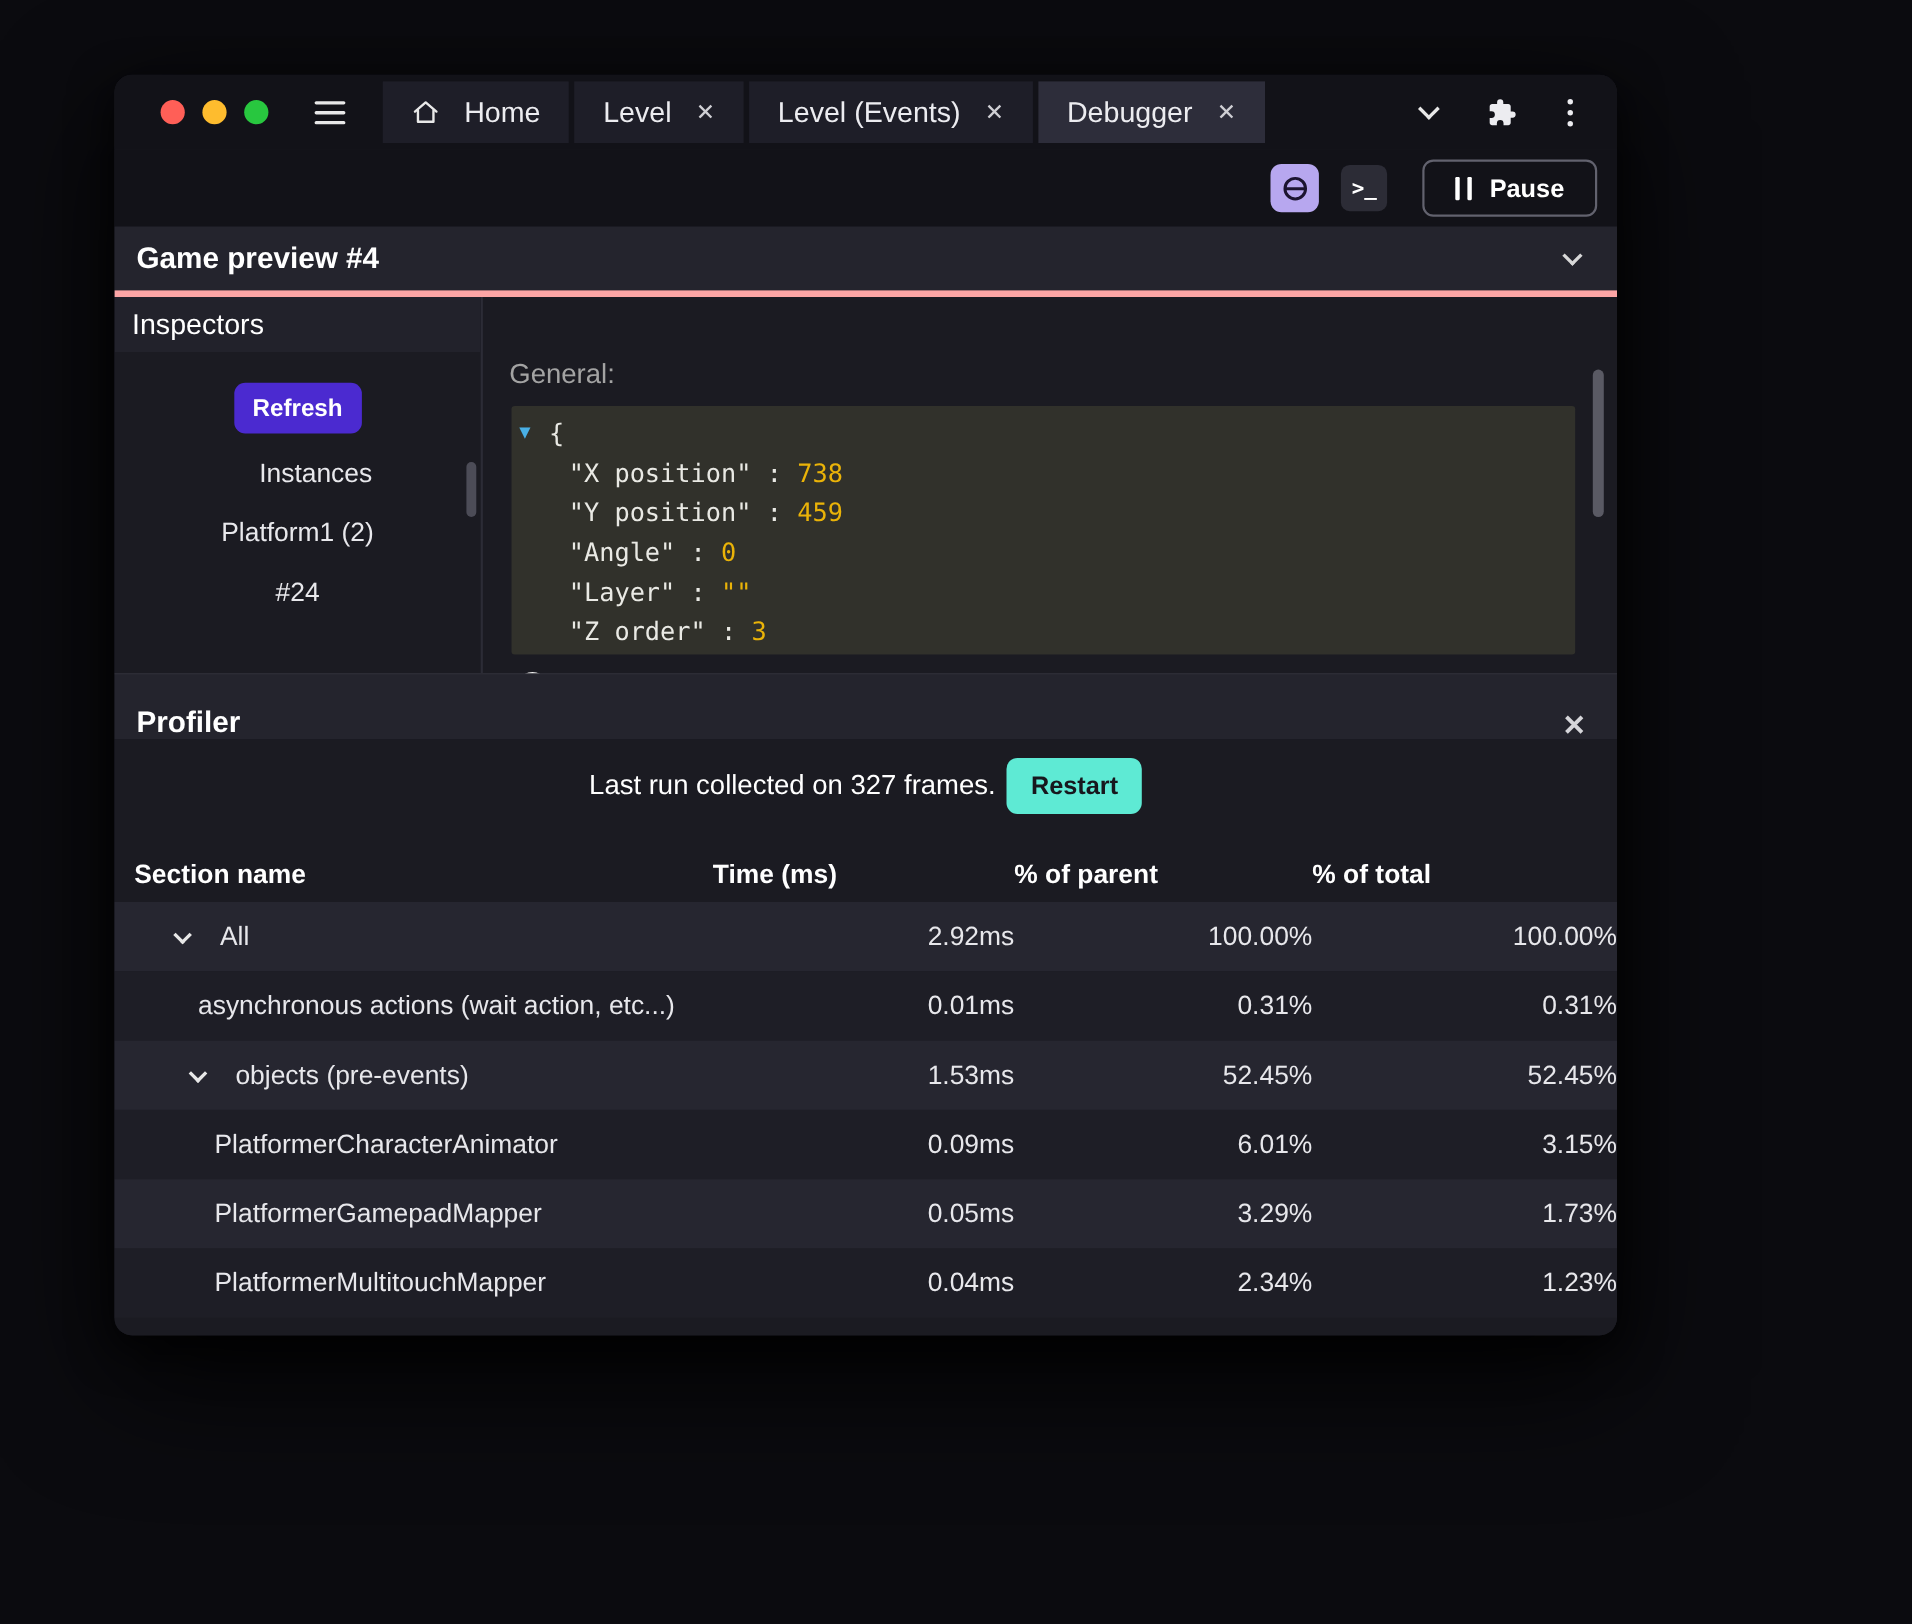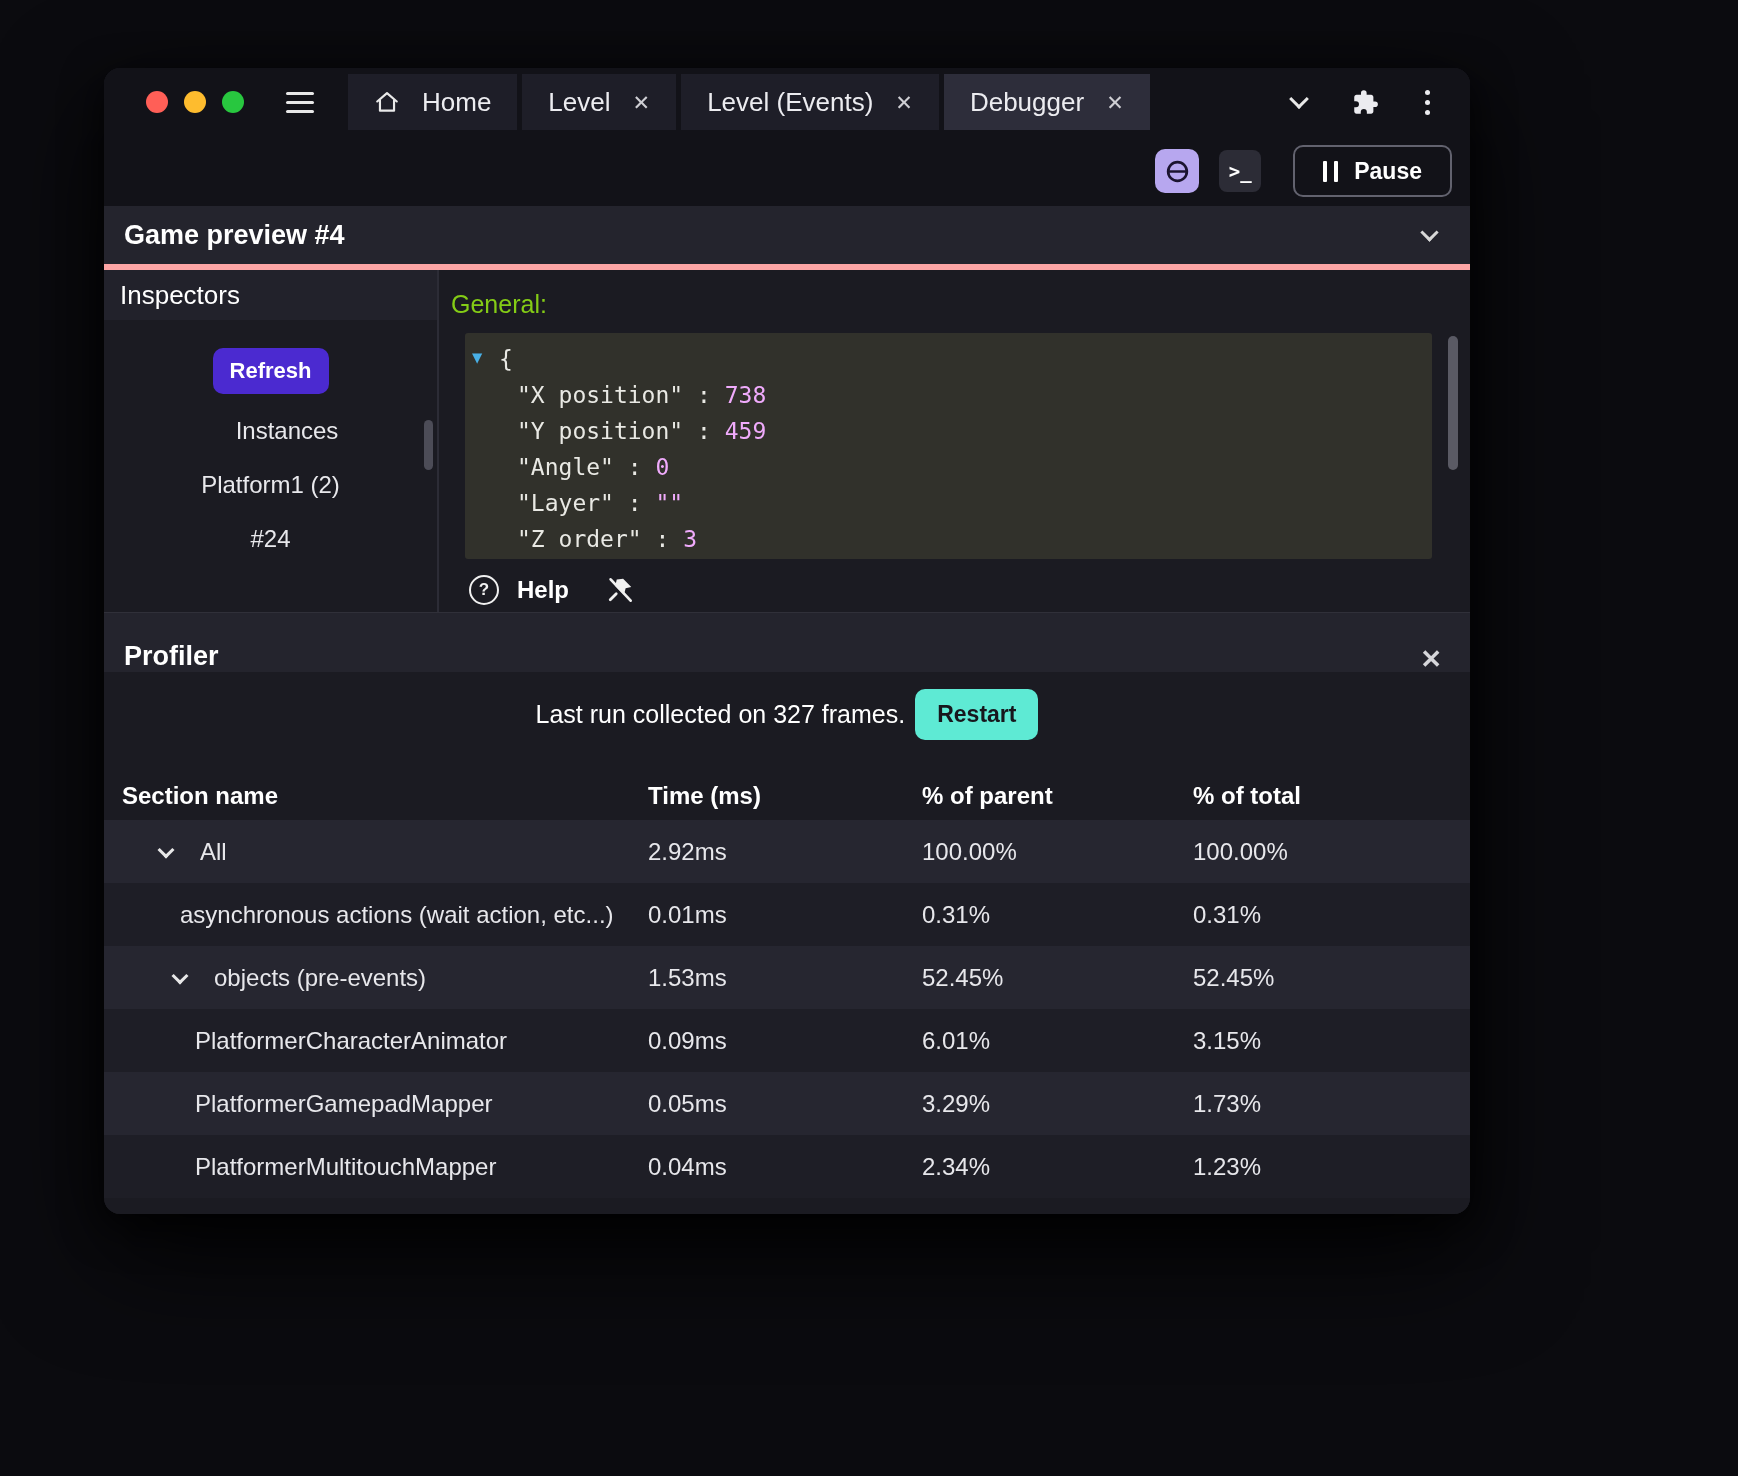--- a/index.html
+++ b/index.html
@@ -54,47 +54,47 @@
     font-size:26px;font-weight:500;color:#fff;}
   .refresh{display:block;margin:28px auto 0;width:116px;height:46px;background:#4b2ad0;color:#fff;
     font-weight:700;font-size:22px;border:none;border-radius:10px;cursor:pointer;font-family:inherit;}
   .insp-item{height:54px;line-height:54px;text-align:center;color:#e8e8ec;font-size:24px;cursor:pointer;}
   .insp-item.first{margin-top:10px;margin-left:33px;}
   .scroll-thumb{position:absolute;width:9px;border-radius:5px;background:#4c4c57;}
   .scroll-thumb.left{right:4px;top:150px;height:50px;}
   .scroll-thumb.rightbar{right:12px;top:66px;height:134px;width:10px;background:#5a5a64;}
 
   .right-panel{flex:1;position:relative;padding-top:20px;}
-  .gen-title{padding-left:12px;font-size:25px;color:#84cc16;}
+  .gen-title{padding-left:24px;font-size:25px;color:#a3a3a3;margin-top:36px;}
   .code-box{position:relative;margin:14px 38px 0 26px;height:226px;background:#31312b;border-radius:3px;
     font-family:"DejaVu Sans Mono",monospace;font-size:23px;line-height:36px;color:#e9e9e4;
     padding-top:8px;overflow:hidden;}
   .expander{position:absolute;left:7px;top:6px;font-size:17px;color:#49b0e6;}
   .code-line.brace{padding-left:34px;}
   .code-line.entry{padding-left:52px;white-space:pre;}
-  .code-line .v{color:#f0abfc;}
+  .code-line .v{color:#eab308;}
   .help-row{display:flex;align-items:center;gap:18px;margin:16px 0 0 30px;}
   .help-circle{width:30px;height:30px;border:2.5px solid #f0f0f0;border-radius:50%;color:#f0f0f0;
     font-weight:700;font-size:17px;display:flex;align-items:center;justify-content:center;}
   .help-label{font-size:24px;font-weight:700;color:#fff;}
   .pin-ic{margin-left:18px;}
 
   
   .prof-header{height:60px;background:#24242d;border-top:1px solid #303039;display:flex;
     align-items:flex-end;padding:0 28px 0 20px;color:#fff;font-size:27px;font-weight:600;flex:none;}
   .prof-header .closex{margin-left:auto;font-size:26px;color:#d6d6da;cursor:pointer;}
   .prof-body{flex:1;background:#1b1b22;}
   .status-row{height:84px;display:flex;align-items:center;justify-content:center;gap:4px;
     color:#fff;font-size:25px;}
   .restart{background:#5eead4;color:#17171d;font-weight:700;font-size:23px;border:none;
     border-radius:10px;padding:12px 22px;margin-left:6px;cursor:pointer;font-family:inherit;}
   .grid{display:grid;grid-template-columns:544px 274px 271px 1fr;align-items:center;}
   .thead{margin-top:16px;height:48px;font-weight:700;font-size:24px;color:#fff;}
   .thead .cell.name{padding-left:18px;}
-  .prow{height:63px;font-size:24px;color:#e7e7eb;cursor:default;}
+  .prow{height:63px;font-size:24px;color:#e7e7eb;cursor:default;text-align:right;}
   .prow.alt{background:#262630;}
   .prow.base{background:#1e1e26;}
   .cell{white-space:nowrap;}
   .cell.name{display:flex;align-items:center;}
   .prow .chev{width:12px;height:12px;border-width:3.2px;margin-right:28px;margin-top:-4px;flex:none;}
   .ind-all{padding-left:56px;}
   .ind-async{padding-left:76px;}
   .ind-obj{padding-left:70px;}
   .ind-leaf{padding-left:91px;}
 </style>

